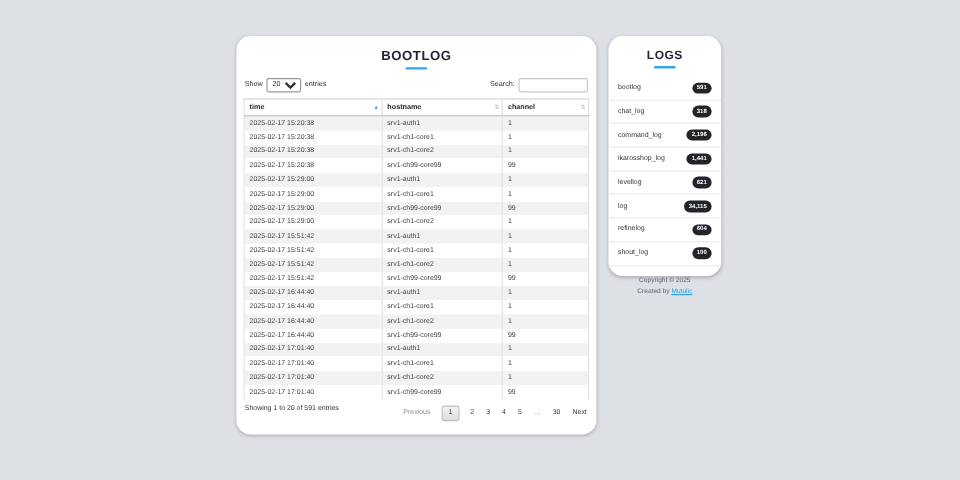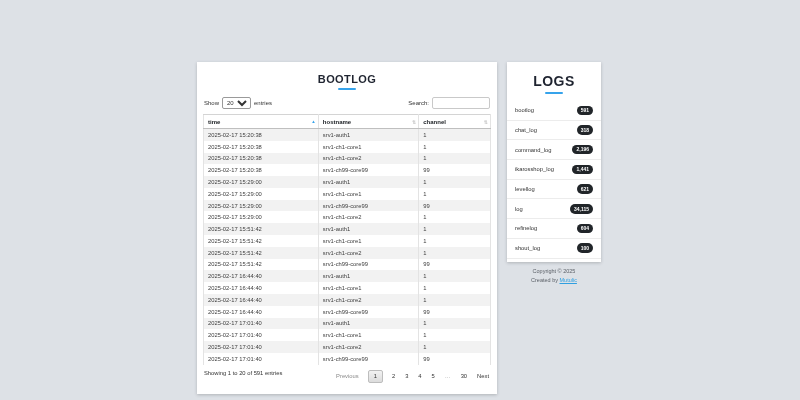--- a/index.html
+++ b/index.html
@@ -3,29 +3,28 @@
 <meta charset="utf-8">
 <style>
   * { margin:0; padding:0; box-sizing:border-box; }
   body { width:800px; height:400px; }
   .page {
     position:relative; width:800px; height:400px;
     background:#dde1e6; overflow:hidden;
     font-family:"Liberation Sans","DejaVu Sans",sans-serif;
   }
   .card {
-    position:absolute; background:#ffffff; border-radius:0;
+    position:absolute; background:#ffffff; border-radius:12px;
     box-shadow:0 1px 3px rgba(60,64,67,.28);
-    margin-top:32px;
   }
   .main-card { left:197px; top:30px; width:300px; height:332px; padding:8px 6px; }
   .side-card { left:507px; top:30px; width:94px; height:200px; padding:8px 0; }
 
   .card-title { text-align:center; font-weight:bold; font-size:11px; color:#1f2430; letter-spacing:.4px; margin-top:3px; }
-  .side-card .card-title { font-size:14px; }
+  .side-card .card-title { font-size:10px; }
   .title-underline { width:18px; height:2px; border-radius:2px; margin:3px auto 7px; background:#36a3eb; }
 
   .controls { display:flex; justify-content:space-between; align-items:center; font-size:6px; color:#333; margin:0 1px 5px; }
   .length-ctl { display:flex; align-items:center; gap:3px; }
   .length-ctl select { font-size:6px; height:12px; border:1px solid #9a9a9a; border-radius:2px; background:#fff; color:#333; }
   .search-ctl { display:flex; align-items:center; gap:3px; }
   .search-ctl input { width:58px; height:12px; border:1px solid #c9c9c9; border-radius:2px; font-size:6px; padding:0 2px; }
 
   table { width:100%; border-collapse:collapse; table-layout:fixed; }
   th, td { border-left:1px solid #e3e3e3; border-right:1px solid #e3e3e3; overflow:hidden; white-space:nowrap; }

